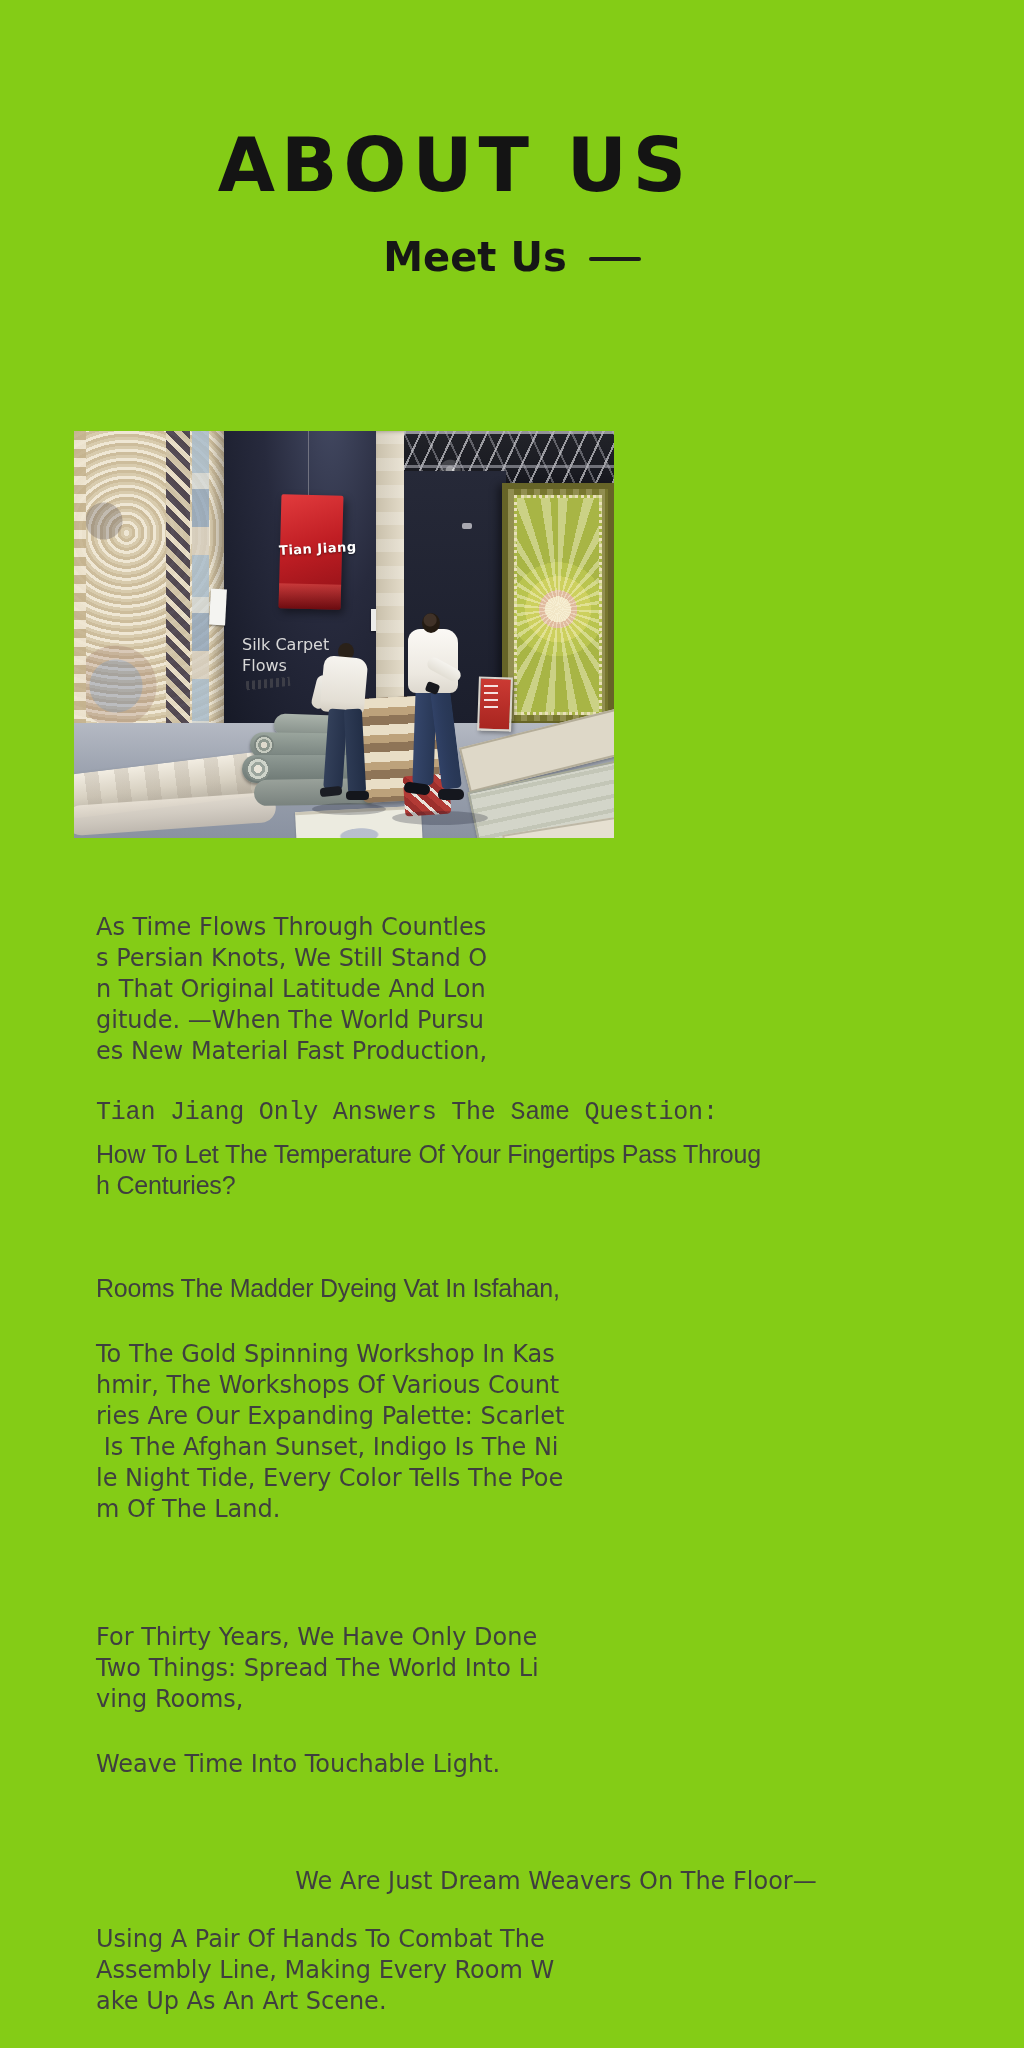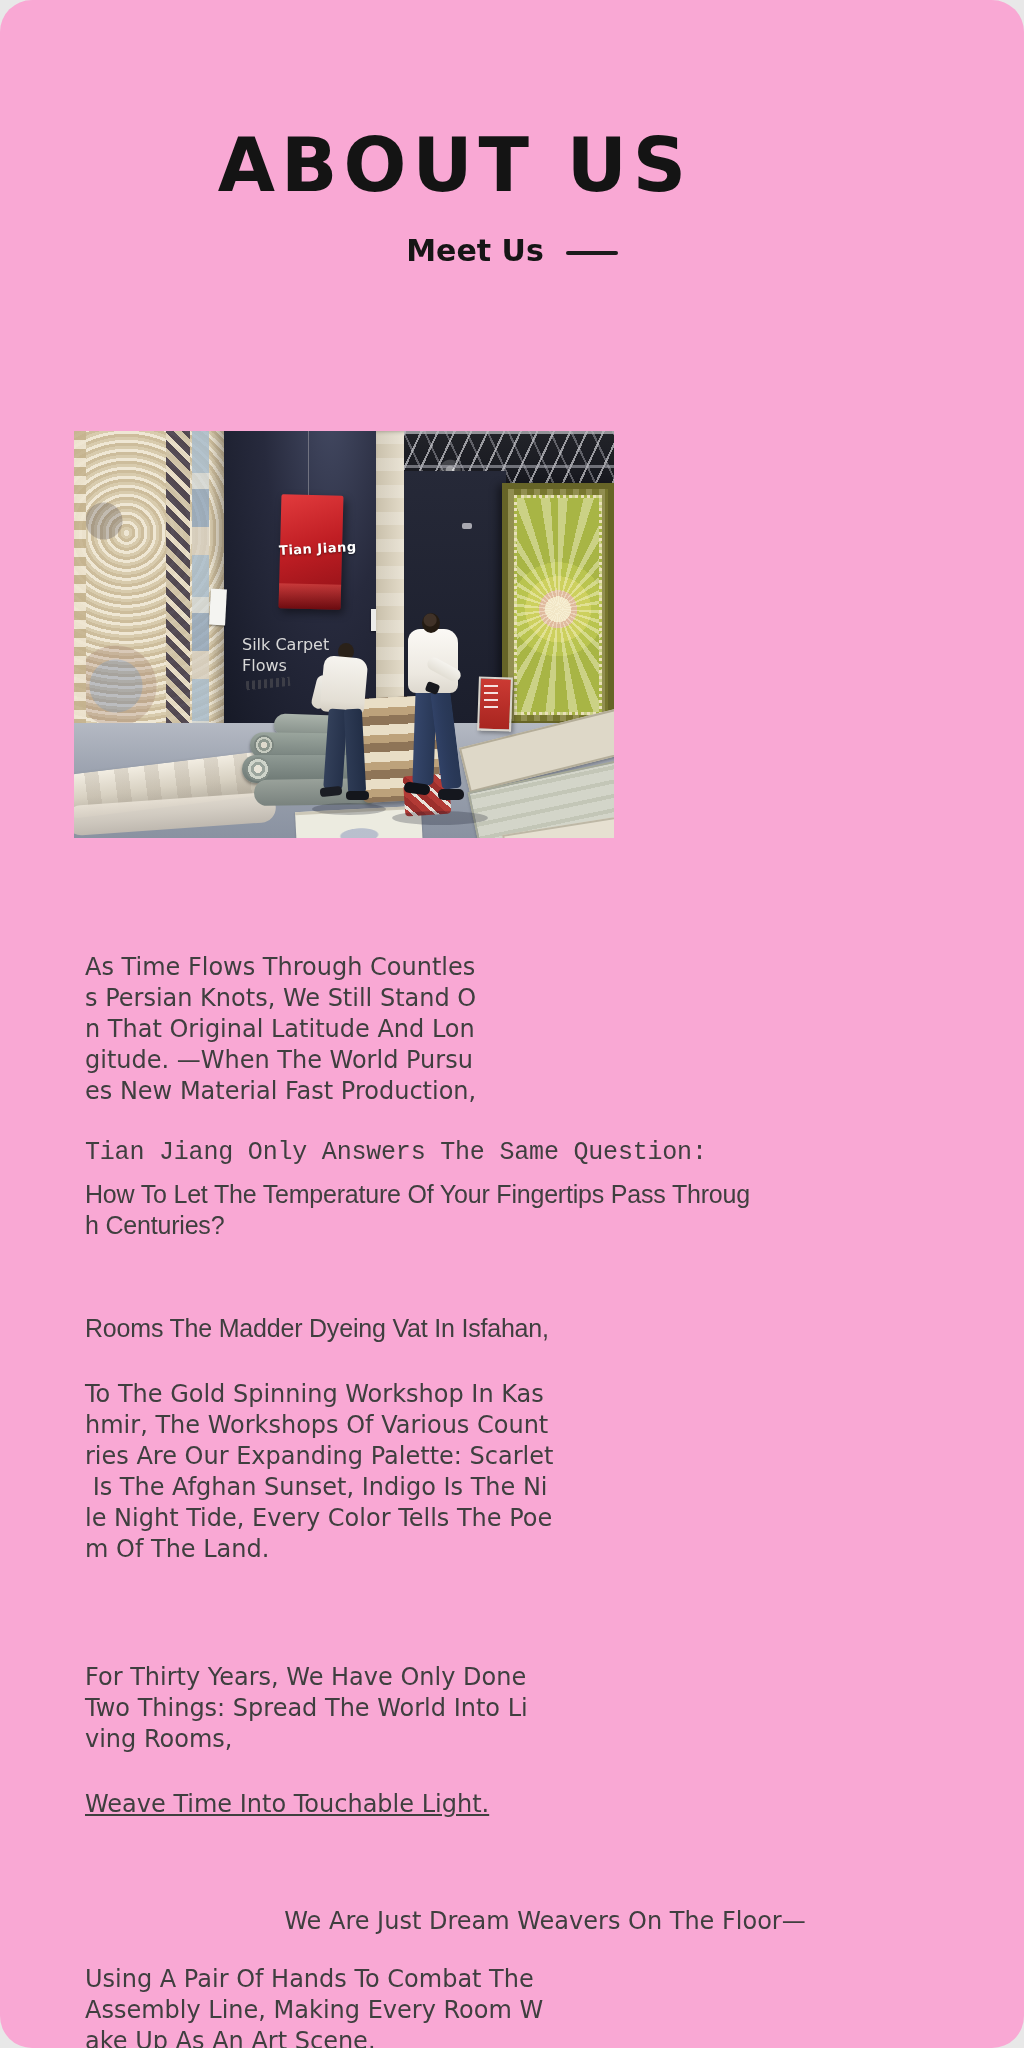--- a/index.html
+++ b/index.html
@@ -1,37 +1,36 @@
 <!DOCTYPE html>
 <html><head>
 <meta charset="utf-8">
 <style>
   * { margin:0; padding:0; box-sizing:border-box; }
   html,body { background:#e8e8e8; }
   .page {
     position:relative; width:1024px; height:2048px; margin:0 auto;
-    background:#f9a8d4; overflow:hidden;
+    background:#84cc16; overflow:hidden;
     font-family:"DejaVu Sans", sans-serif;
-    border-radius:32px;
   }
   
   .hero-title {
     position:absolute; top:128px; left:0; width:100%;
     text-align:center; transform:translateX(-57px);
     font-family:"DejaVu Sans", sans-serif;
     font-weight:bold; font-size:74px; line-height:1;
     letter-spacing:6px; color:#141414;
   }
   .hero-sub {
     position:absolute; top:234px; left:0; width:100%;
     display:flex; justify-content:center; align-items:center; gap:22px;
   }
   .hero-sub .sub-text {
     font-family:"DejaVu Sans", sans-serif;
-    font-weight:bold; font-size:30px; line-height:1.15; color:#161616;
+    font-weight:bold; font-size:40px; line-height:1.15; color:#161616;
   }
   .sub-dash { width:52px; height:4px; background:#1c1c1c; border-radius:2px; margin-top:4px; }
 
   
   .photo {
     position:absolute; left:74px; top:431px; width:540px; height:407px;
     overflow:hidden; background:#20222e;
   }
   .photo * { position:absolute; }
   
@@ -210,33 +209,33 @@
   .pb-hand { left:352px; top:252px; width:13px; height:10px; border-radius:3px; background:#17181d; transform:rotate(20deg); }
   .pb-legs1 { left:340px; top:258px; width:21px; height:96px; transform:rotate(2deg);
     background:linear-gradient(90deg,#35466b,#283755); border-radius:5px; }
   .pb-legs2 { left:362px; top:258px; width:20px; height:100px; transform:rotate(-7deg);
     background:linear-gradient(90deg,#31426486,#283755), linear-gradient(90deg,#31426b,#243150); border-radius:5px; }
   .pb-shoe1 { left:330px; top:352px; width:26px; height:11px; border-radius:5px; background:#101218; transform:rotate(8deg); }
   .pb-shoe2 { left:364px; top:358px; width:26px; height:11px; border-radius:5px; background:#15171e; }
 
   
   .para {
-    position:absolute; left:85px; width:920px;
+    position:absolute; left:96px; width:920px;
     color:#3f3f3f; white-space:pre-line;
     font-family:"DejaVu Sans", sans-serif;
-    font-size:24px; line-height:31px;margin-top:40px;
+    font-size:24px; line-height:31px;
   }
   .para.cond { font-family:"Liberation Sans", sans-serif; font-size:25px; letter-spacing:-.2px; }
   #p1 { top:912px; }
   #p2 { top:1097px;font-family:Liberation Mono, monospace; }
   #p3 { top:1139px; }
   #p4 { top:1273px; }
   #p5 { top:1339px; }
   #p6 { top:1622px; }
-  #p7 { top:1749px;text-decoration:underline; }
+  #p7 { top:1749px; }
   #p8 { top:1866px;text-align:center; }
   #p9 { top:1924px; }
 </style>
 </head>
 <body>
 
 <div class="page">
 
   <h1 class="hero-title">ABOUT US</h1>
 

